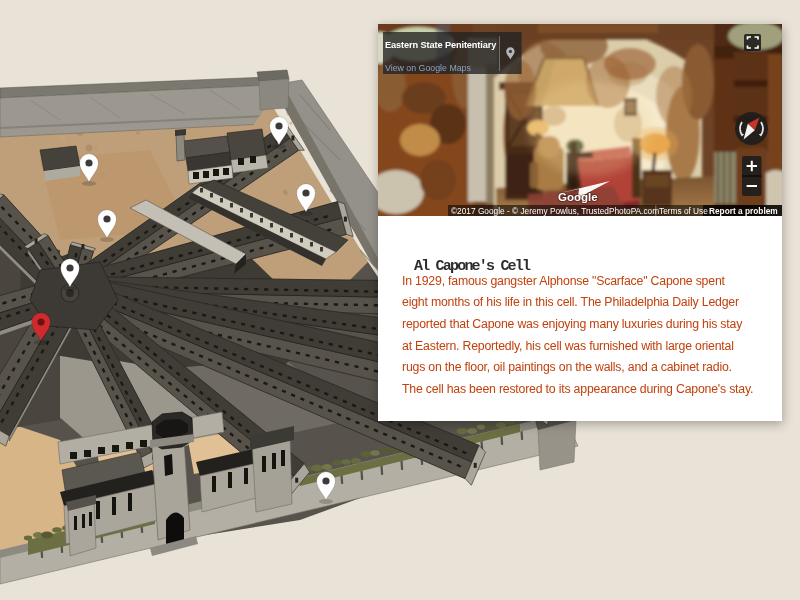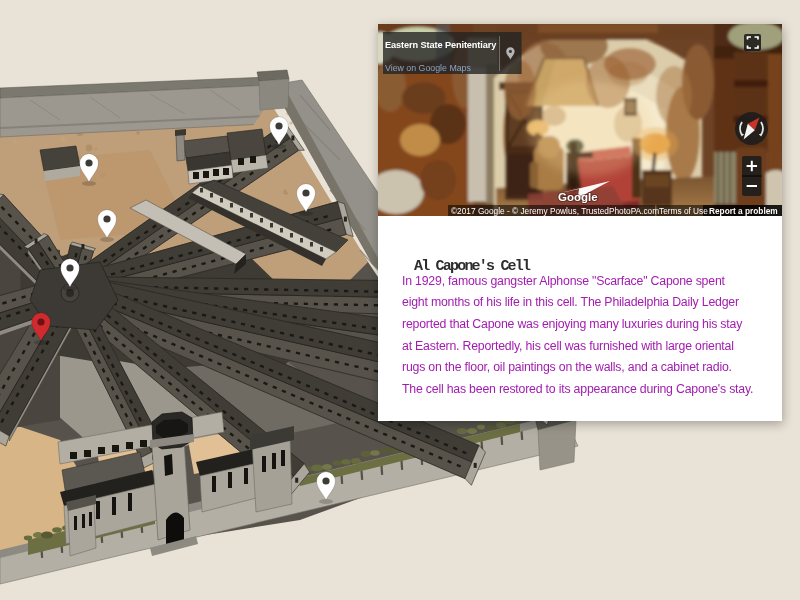--- a/index.html
+++ b/index.html
@@ -4,21 +4,21 @@
 html,body{margin:0;padding:0;width:800px;height:600px;overflow:hidden;
   font-family:"Liberation Sans",sans-serif;}
 body{background:#e9e2d6;position:relative;}
 #map{position:absolute;left:0;top:0;}
 .card{position:absolute;left:378px;top:24px;width:404px;height:397px;
   background:#fff;box-shadow:1px 3px 10px rgba(0,0,0,0.3);}
 .card h1{margin:12px;padding:0;position:absolute;left:24px;top:225px;
   font-family:"Liberation Mono",monospace;font-weight:bold;font-size:15px;
   line-height:12px;letter-spacing:-1.8px;color:#2d2d2d;}
 .card p{margin:0;position:absolute;left:24px;top:246.5px;width:370px;
-  font-size:12.3px;letter-spacing:-0.2px;line-height:21.7px;color:#a21caf;white-space:nowrap;}
+  font-size:12.3px;letter-spacing:-0.2px;line-height:21.7px;color:#c2410c;white-space:nowrap;}
 </style></head><body>
 
 <svg id="map" width="800" height="600" viewBox="0 0 800 600">
 
 <polygon points="0.0,133.0 268.0,112.0 380.0,280.0 560.0,425.0 300.0,520.0 0.0,568.0" fill="#57534c"></polygon>
 
 <polygon points="0.0,133.0 266.0,96.0 300.0,150.0 368.0,262.0 330.0,300.0 240.0,270.0 130.0,268.0 30.0,250.0 0.0,238.0" fill="#bf9f79"></polygon>
 <g>
       <circle cx="208" cy="117" r="1.2" fill="#9c7a50" opacity="0.4"></circle>
       <circle cx="89" cy="148" r="3.4" fill="#9c7a50" opacity="0.4"></circle>

